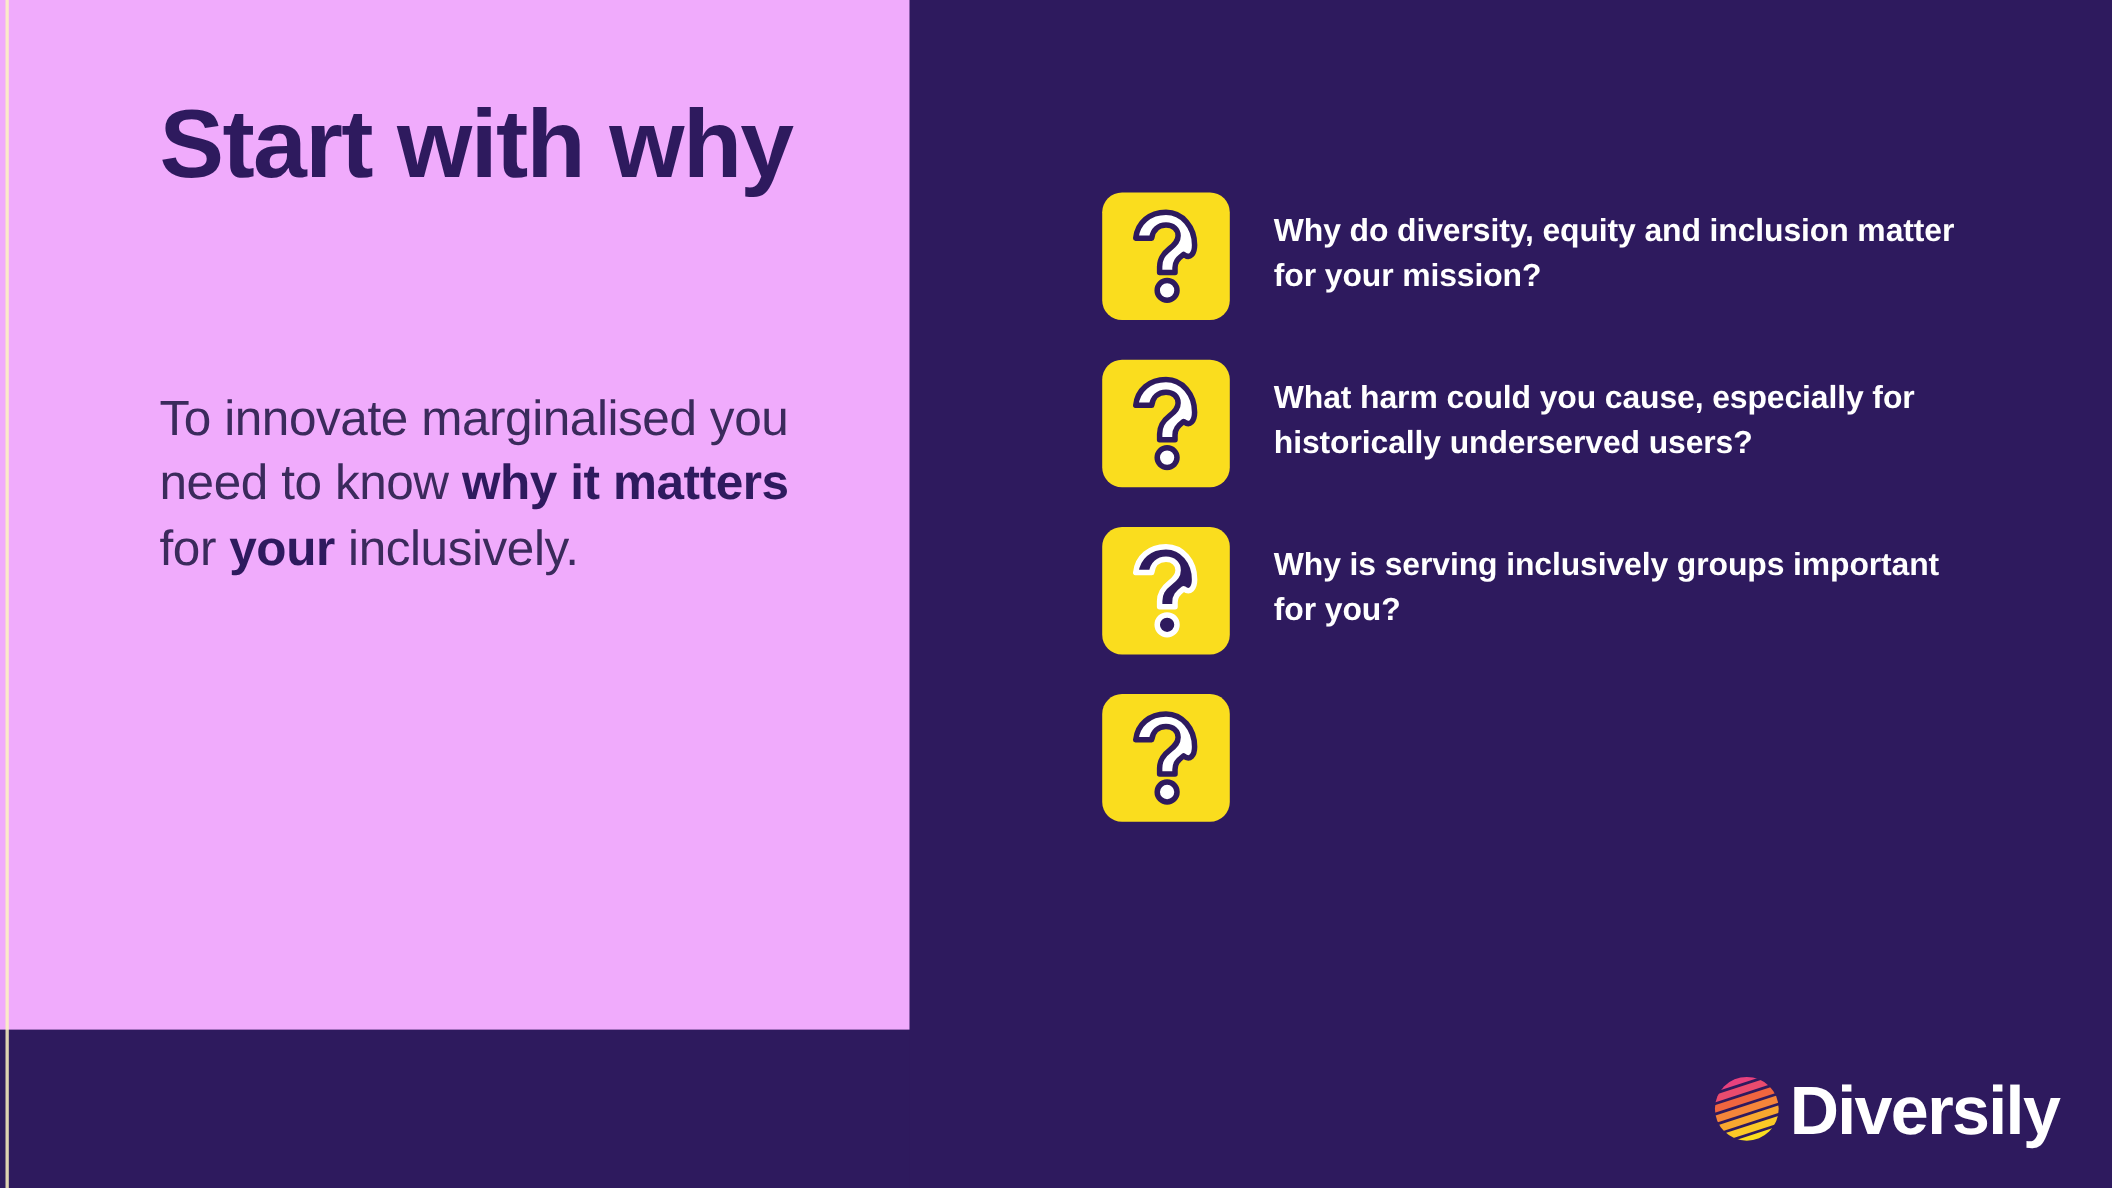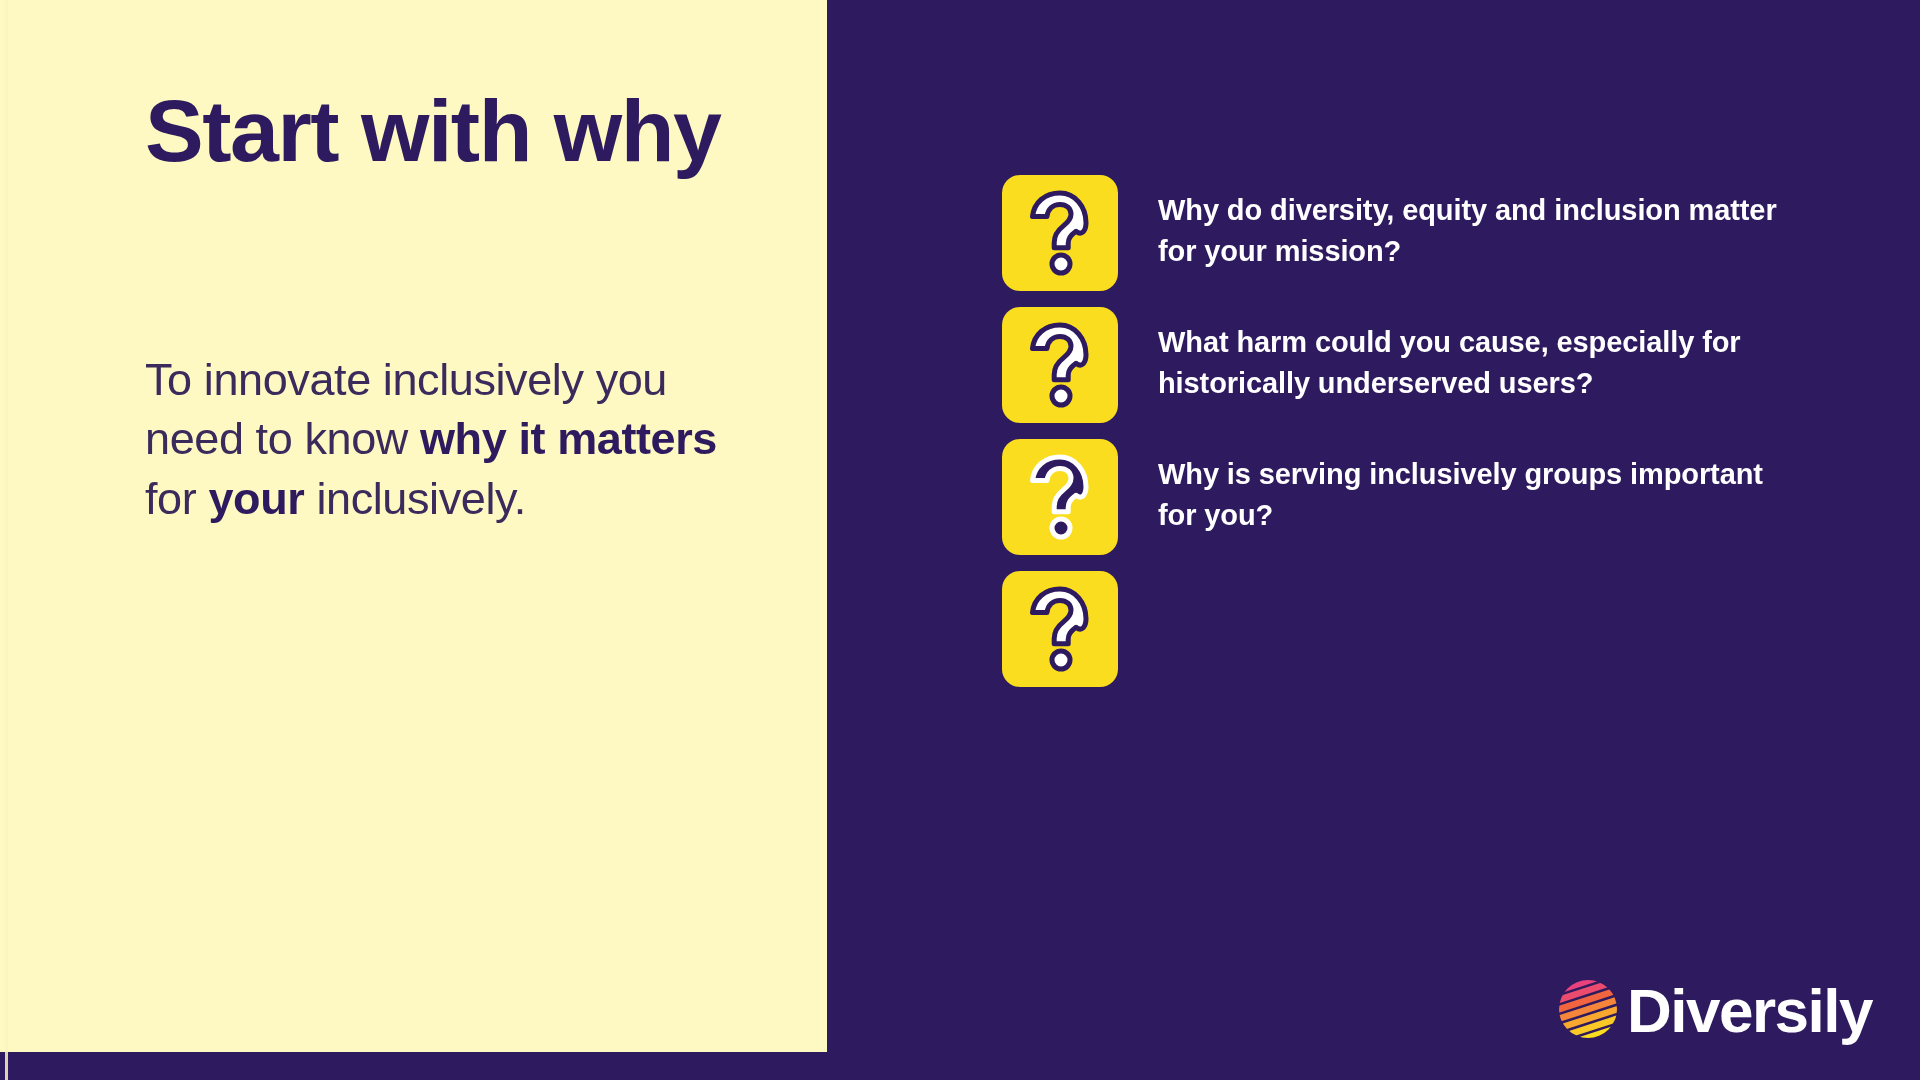--- a/index.html
+++ b/index.html
@@ -11,22 +11,22 @@
   .slide {
     position:relative;
     width:1920px; height:1080px;
     display:flex;
     background:#2e1a5e;
   }
 
   
   .left-panel {
     width:827px;
-    height:1052px;
-    background:#fef9c3;
+    height:936px;
+    background:#f0abfc;
     position:relative;
     flex:0 0 827px;
     padding:0 0 0 145px;
   }
   .edge-line {
     position:absolute;
     left:5px; top:0;
     width:3px; height:1080px;
     background:#fdf5c0;
     opacity:.85;
@@ -62,21 +62,21 @@
     height:1080px;
     background:#2e1a5e;
   }
   .q-list {
     position:absolute;
     left:175px;
     top:175px;
     width:800px;
     display:flex;
     flex-direction:column;
-    gap:16px;
+    gap:36px;
     justify-content:center;
   }
   .q-row {
     display:flex;
     align-items:flex-start;
     gap:40px;
   }
   .q-icon {
     flex:0 0 auto;
     width:116px; height:116px;
@@ -118,21 +118,21 @@
 </head>
 <body>
 
 <div class="slide">
 
   <div class="left-panel">
     <div class="edge-line"></div>
 
     <h1 class="headline">Start with why</h1>
 
-    <p class="lead"><span>To innovate inclusively you need to know </span><b>why it matters</b><span> for </span><b>your</b><span> inclusively.</span></p>
+    <p class="lead"><span>To innovate marginalised you need to know </span><b>why it matters</b><span> for </span><b>your</b><span> inclusively.</span></p>
   </div>
 
   <div class="right-panel">
 
     <div class="q-list">
 
       <div class="q-row">
         <span class="q-icon">
           <svg width="70" height="86" viewBox="0 0 70 86">
             <path d="M35 3c-15 0-26 9.5-27.5 23.5h14.5C23 19 28 14.5 35 14.5c6.5 0 11 4 11 9.8 0 4.6-2.3 7.4-7.6 11.6-6.4 5-9.2 9.4-9.2 16.6v5.2h14v-4.2c0-5.2 2.2-8 7.8-12.3C57 46 61 40.6 61 32.8 61 16.6 50 3 35 3z" fill="#ffffff" stroke="#2e1a5e" stroke-width="5" stroke-linejoin="round"></path>

